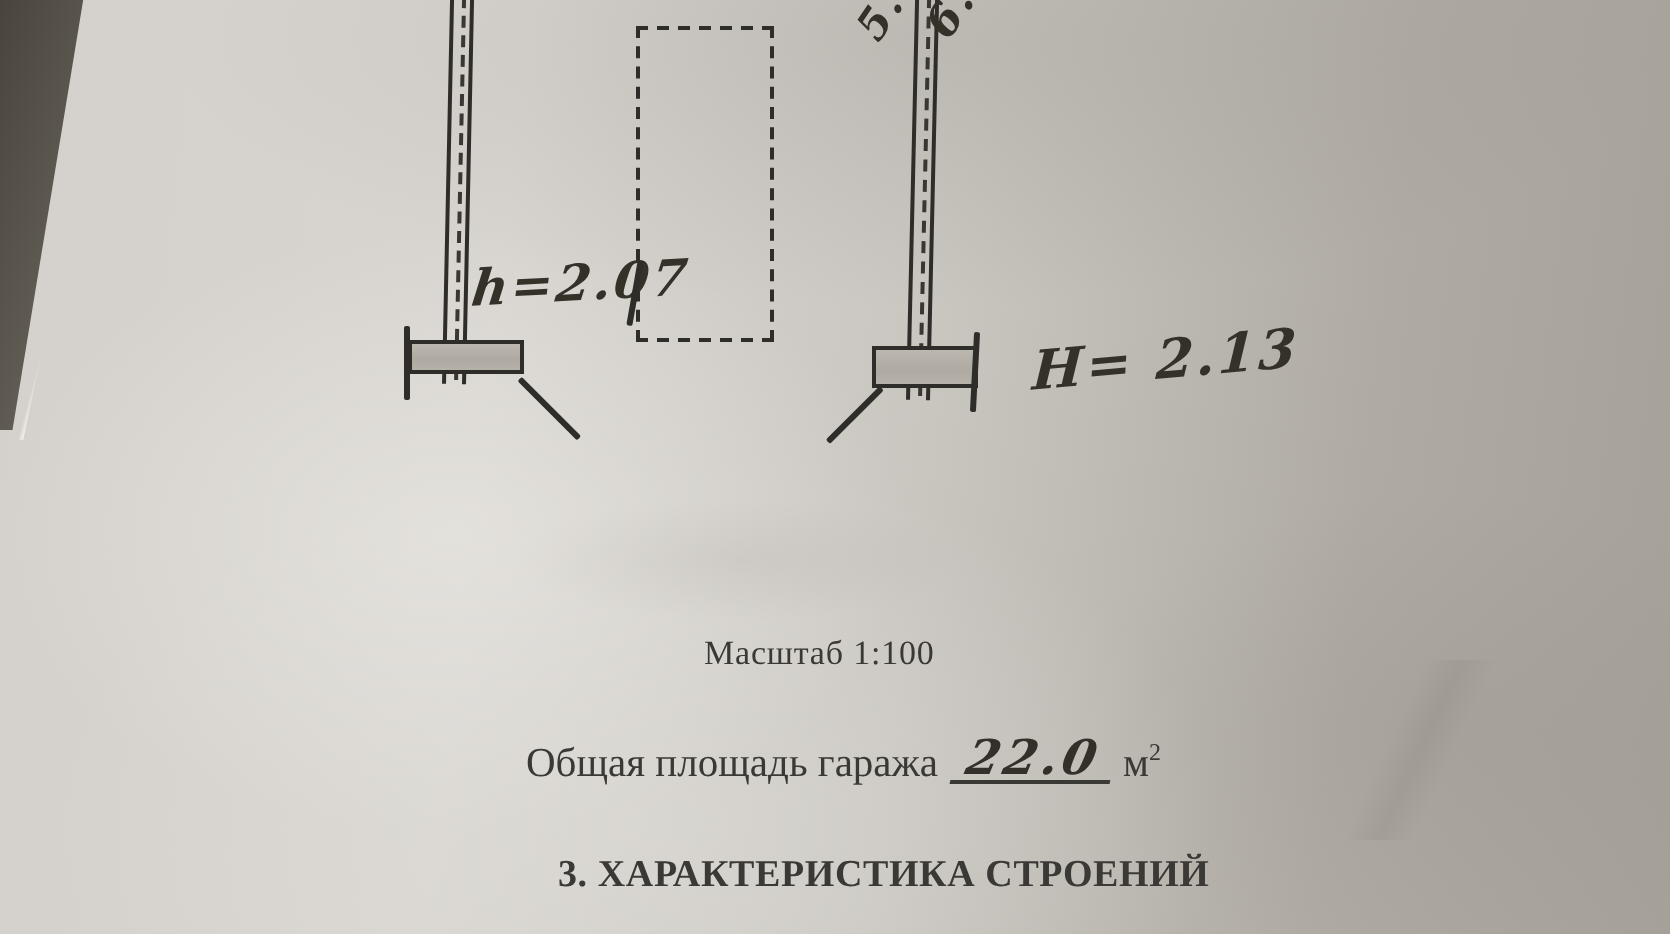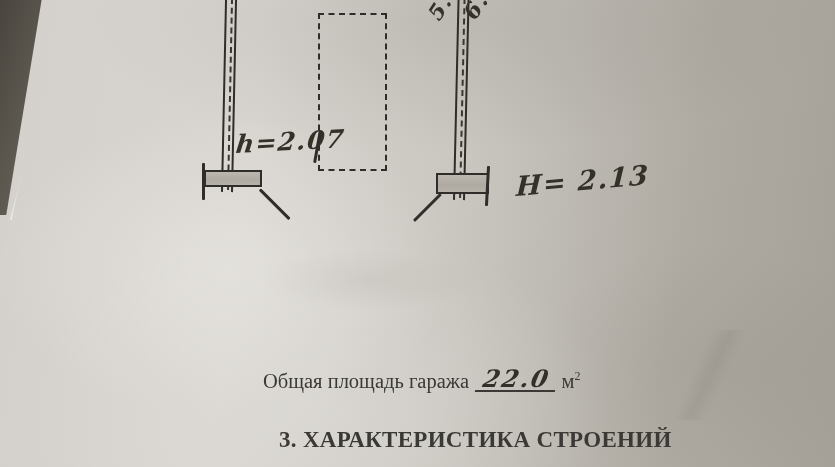--- a/index.html
+++ b/index.html
@@ -49,21 +49,21 @@
   .printed{position:absolute;color:#3b3935;white-space:nowrap;}
   .scale-label{left:352px;top:317px;font-size:17px;letter-spacing:0.4px;}
   .area-line{left:263px;top:369px;font-size:20.5px;}
   .area-value{
     display:inline-block;font-family:"DejaVu Serif",serif;font-style:italic;font-weight:700;
     font-size:24px;letter-spacing:2px;color:#33302a;
     transform:skewX(-12deg) translateY(-1px);
     border-bottom:2px solid #3b3935;padding:0 8px 1px 6px;margin:0 4px 0 8px;line-height:20px;
   }
   .unit sup{font-size:12px;}
-  .section-heading{left:279px;top:427px;font-size:23px;font-weight:600;letter-spacing:0.3px;}
+  .section-heading{left:279px;top:427px;font-size:19px;font-weight:600;letter-spacing:0.3px;}
 </style>
 </head>
 <body>
 
 <div class="photo">
 
   <div class="crease1"></div>
   <div class="crease2"></div>
   <div class="desk-edge"></div>
   <div class="paper-edge-hl"></div>
@@ -90,20 +90,21 @@
 
     <div class="hand" style="left:236px;top:127px;font-size:25px;transform:rotate(-3deg) skewX(-10deg);">h=2.07</div>
     <div class="line" style="left:316px;top:130px;width:2.5px;height:33px;transform:rotate(10deg);"></div>
 
     <div class="hand" style="left:516px;top:165px;font-size:27px;transform:rotate(-5deg) skewX(-8deg);">H= 2.13</div>
 
     <div class="hand" style="left:424px;top:-12px;font-size:21px;transform:rotate(-56deg);">5.8</div>
     <div class="hand" style="left:459px;top:-14px;font-size:22px;transform:rotate(-56deg);">6.2</div>
   </div>
 
+  <div class="printed scale-label">Масштаб 1:100</div>
 
   <div class="printed area-line">
     <span>Общая площадь гаража</span><span class="area-value">22.0</span><span class="unit"><span>м</span><sup>2</sup></span>
   </div>
 
   <div class="printed section-heading">3. ХАРАКТЕРИСТИКА СТРОЕНИЙ</div>
 
 </div>
 
 </body></html>

